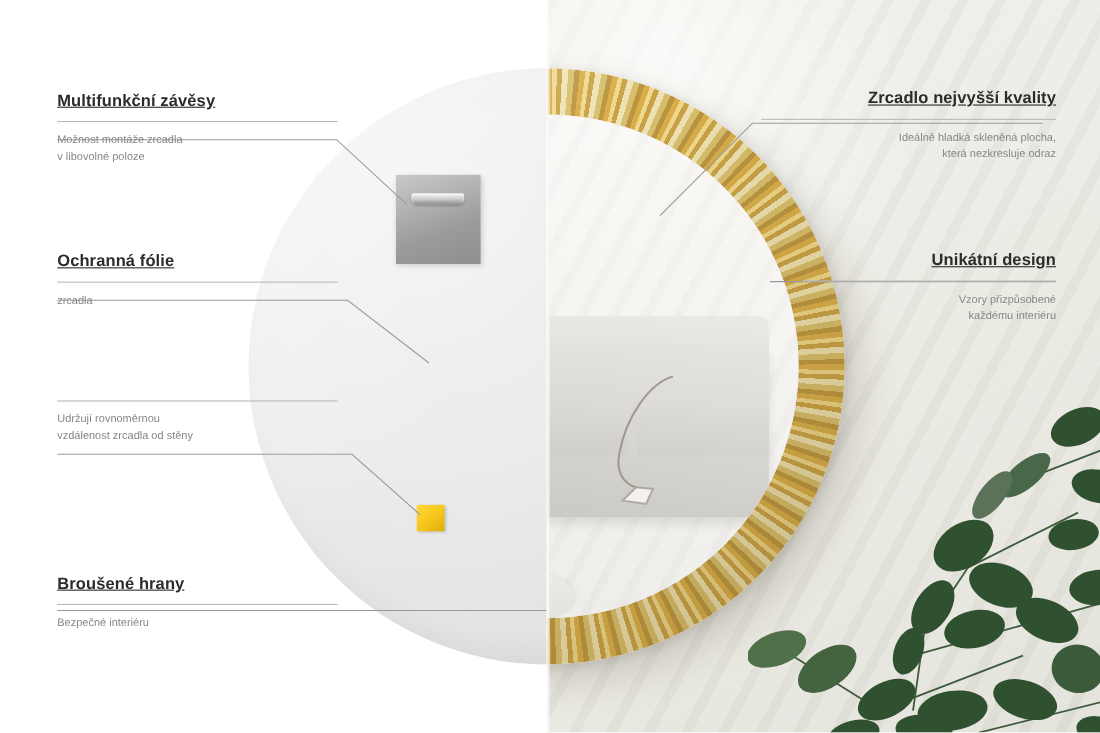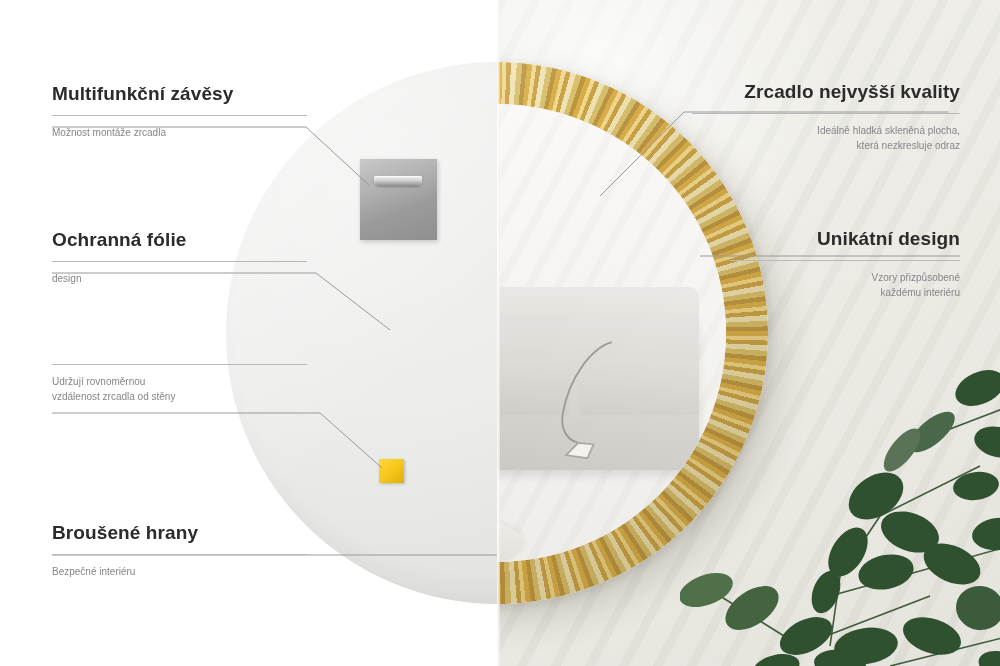--- a/index.html
+++ b/index.html
@@ -156,22 +156,23 @@
     box-shadow:1px 1px 3px rgba(0,0,0,.20);
   }
 
   
   .lines{ position:absolute; inset:0; z-index:5; pointer-events:none; }
   .lines svg{ width:1000px; height:666px; display:block; }
 
   
   .callout{ position:absolute; z-index:7; }
   .callout .title{
-    font-size:19px; font-weight:bold; color:#2b2b2b; letter-spacing:.1px;
+    font-size:15px; font-weight:bold; color:#2b2b2b; letter-spacing:.1px;
     line-height:1.28;
+    text-decoration:underline;
   }
   .callout .rule{
     height:1px; background:#b9b9b9; margin:9px 0 10px 0;
   }
   .callout .desc{
     font-size:10px; color:#86868a; line-height:1.45; font-weight:400;
   }
   .callout.left { text-align:left; }
   .callout.right{ text-align:right; }
 
@@ -280,26 +281,27 @@
 
         <path d="M960 256 L700 256"></path>
       </g>
     </svg>
   </div>
 
   <div class="callout left" id="c1">
     <div class="title">Multifunkční závěsy</div>
     <div class="rule"></div>
     <div class="desc">Možnost montáže zrcadla</div>
+    <div class="desc">v libovolné poloze</div>
   </div>
 
   <div class="callout left" id="c2">
     <div class="title">Ochranná fólie</div>
     <div class="rule"></div>
-    <div class="desc">design</div>
+    <div class="desc">zrcadla</div>
   </div>
 
   <div class="callout left" id="c3">
     <div class="rule"></div>
     <div class="desc">Udržují rovnoměrnou</div>
     <div class="desc">vzdálenost zrcadla od stěny</div>
   </div>
 
   <div class="callout left" id="c4">
     <div class="title">Broušené hrany</div>

